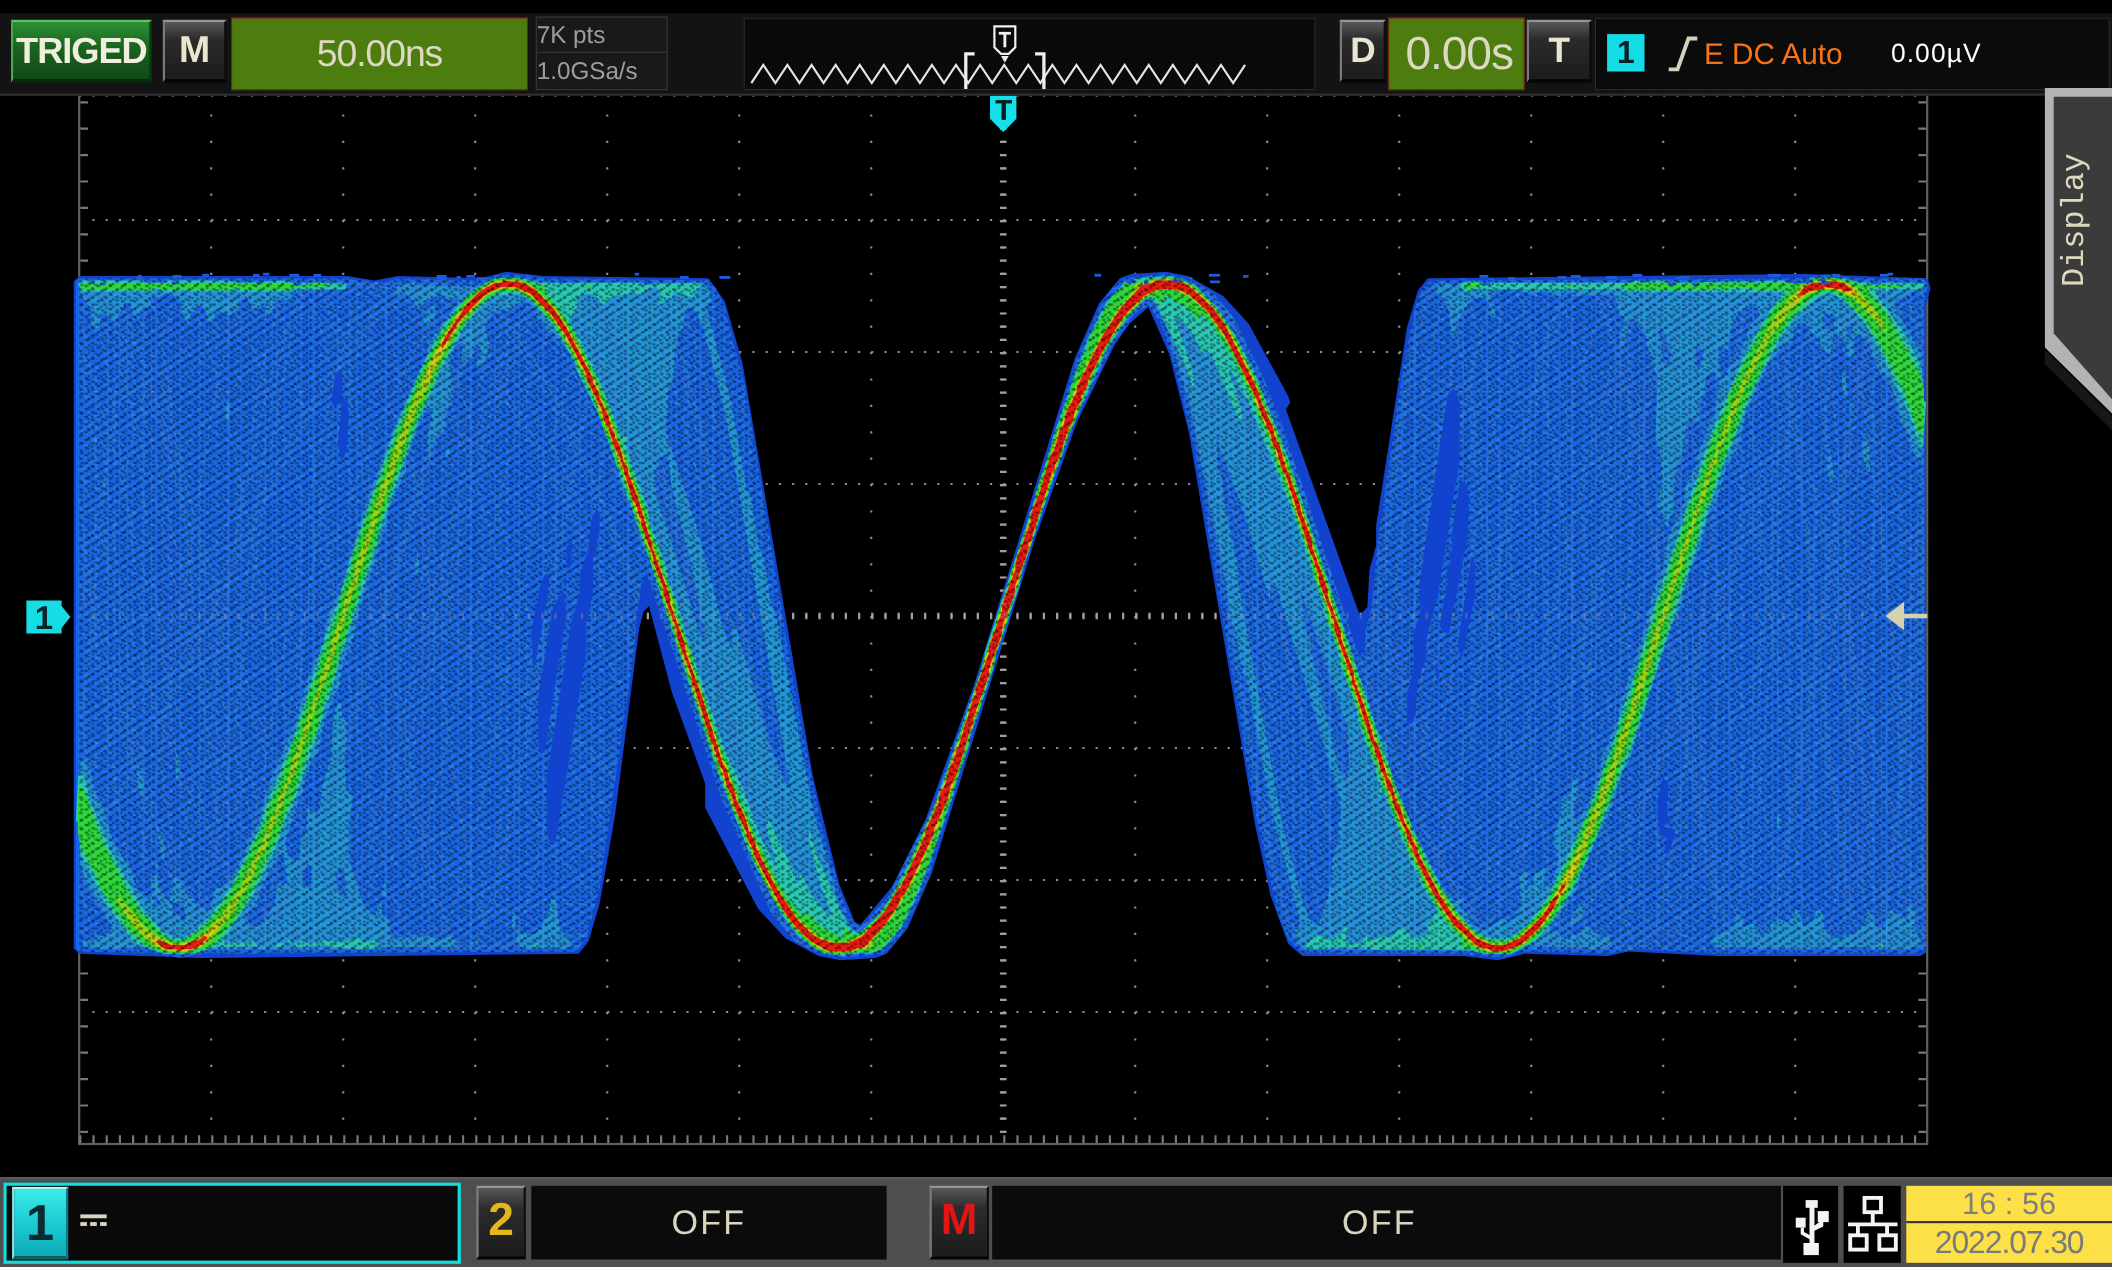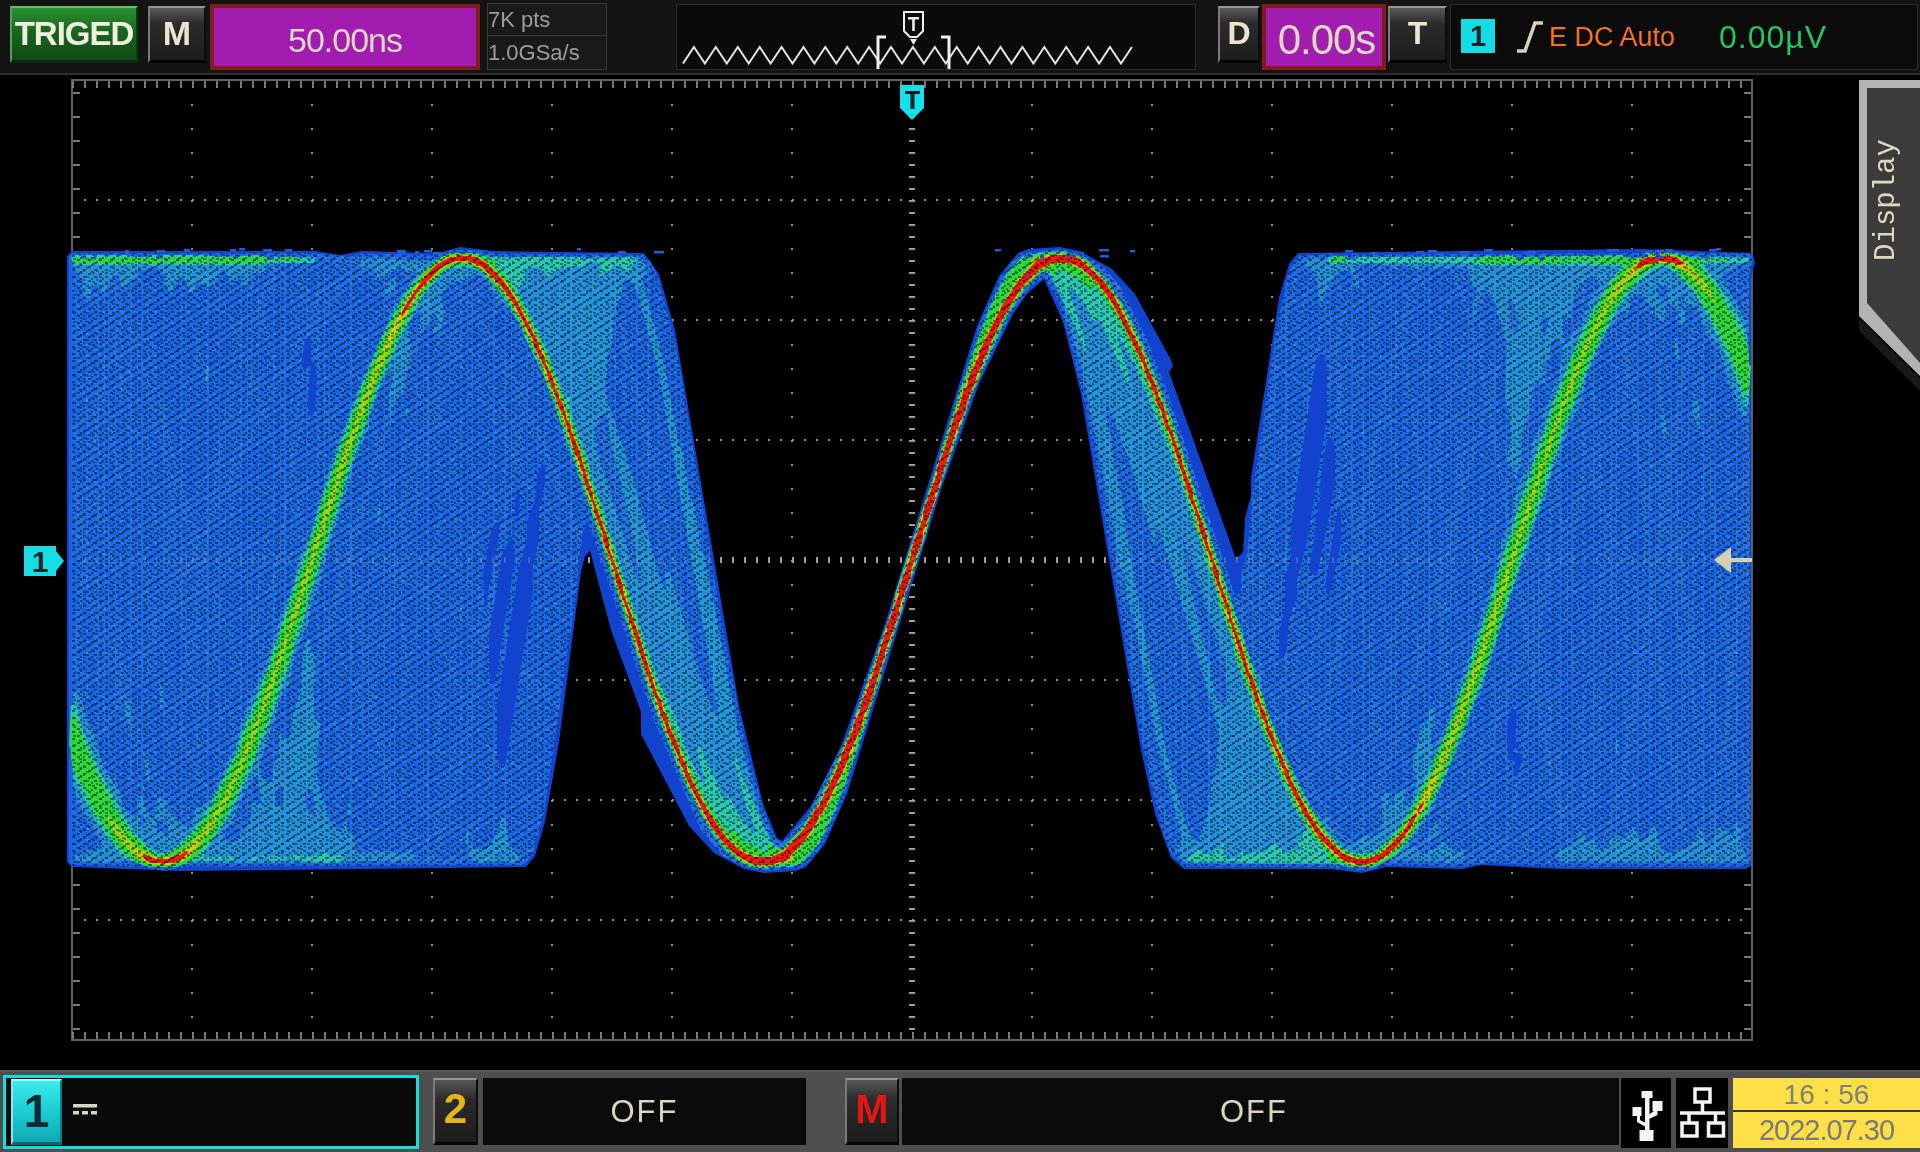--- a/index.html
+++ b/index.html
@@ -1,36 +1,36 @@
 <!DOCTYPE html>
 <html><head><meta charset="utf-8"><title>scope</title>
 <style>
 *{margin:0;padding:0;box-sizing:border-box}
 html,body{width:1920px;height:1152px;background:#000;overflow:hidden}
 body{font-family:"Liberation Sans",sans-serif;position:relative}
 #s{position:absolute;left:0;top:0;width:1920px;height:1152px;background:#000}
 .abs{position:absolute}
 
-#topbar{position:absolute;left:0;top:0;width:1920px;height:75px;background:#131313;border-bottom:2px solid #2e2e2e}
-.panel{position:absolute;background:#a21caf;border:4px solid #7f1d1d}
+#topbar{position:absolute;left:0;top:12px;width:1920px;height:75px;background:#131313;border-bottom:2px solid #2e2e2e}
+.panel{position:absolute;background:#4d7c0f;border:1px solid #7f1d1d}
 .bevel{position:absolute;background:linear-gradient(#585858,#2b2b2b 30%,#1c1c1c);border-top:2px solid #969696;border-left:2px solid #7a7a7a;border-right:2px solid #0c0c0c;border-bottom:3px solid #050505;color:#e9e5cf;text-align:center;font-weight:bold}
 #triged{position:absolute;left:10px;top:6px;width:128px;height:57px;background:linear-gradient(#2b9133,#19641f 45%,#114a16);border-top:2px solid #66c06a;border-left:2px solid #4ea455;border-right:2px solid #0a3a10;border-bottom:3px solid #072c0c;color:#f0eedc;font-size:33px;font-weight:bold;text-align:center;line-height:51px;letter-spacing:-1px}
 #mbtn{left:148px;top:6px;width:58px;height:57px;font-size:34px;line-height:50px}
 #tbpanel{left:210px;top:4px;width:270px;height:66px;line-height:64px;text-align:center;color:#dcd8c2;font-size:34px;letter-spacing:-1px}
 #pts{position:absolute;left:487px;top:3px;width:120px;height:67px;background:#191919;border:1px solid #3a3a3a;color:#9d9d9d;font-size:22px;text-align:left}
 #pts .r1{height:32px;line-height:32px;border-bottom:1px solid #3a3a3a}
 #pts .r2{height:33px;line-height:33px}
 #strip{left:676px;top:4px;width:520px;height:66px;background:#0a0a0a;border:1px solid #2c2c2c}
 #dbtn{left:1218px;top:6px;width:42px;height:57px;font-size:32px;line-height:50px}
 #zpanel{left:1262px;top:4px;width:124px;height:66px;line-height:64px;text-align:center;padding-left:5px;color:#dcd8c2;font-size:42px;letter-spacing:-1px}
 #tbtn{left:1388px;top:6px;width:59px;height:57px;font-size:32px;line-height:50px}
 #trig{position:absolute;left:1450px;top:4px;width:468px;height:66px;background:#0b0b0b;border:1px solid #2c2c2c}
 #c1box{position:absolute;left:10px;top:14px;width:34px;height:34px;background:#14dce4;color:#05222a;font-size:29px;font-weight:bold;text-align:center;line-height:34px}
 #edcauto{position:absolute;left:98px;top:0px;height:64px;line-height:64px;color:#f97316;font-size:27px;letter-spacing:0px}
-#uv{position:absolute;left:268px;top:0px;height:64px;line-height:64px;color:#22c55e;font-size:32px;letter-spacing:1px}
+#uv{position:absolute;left:268px;top:0px;height:64px;line-height:64px;color:#ffffff;font-size:24px;letter-spacing:1px}
 
 #bbar{position:absolute;left:0;top:1070px;width:1920px;height:82px;background:#4e4e4e;border-top:2px solid #5a5a5a}
 #ch1{position:absolute;left:3px;top:3px;width:416px;height:74px;border:3px solid #16dcdc;background:#0a0a0a}
 #ch1btn{position:absolute;left:5px;top:1px;width:51px;height:66px;background:linear-gradient(#3cebeb,#17c6ce 60%,#0fa8b4);border-top:2px solid #aef8f8;border-left:2px solid #7deeee;border-right:2px solid #0b7e8a;border-bottom:3px solid #086872;color:#0b2b33;font-size:46px;font-weight:bold;text-align:center;line-height:60px}
 #ch1txt{position:absolute;left:101px;top:0;height:68px;line-height:68px;color:#d9d5bf;font-size:31px}
 #ch2btn{left:433px;top:6px;width:45px;height:67px;font-size:42px;line-height:58px;color:#e3b71c}
 #ch2panel{position:absolute;left:483px;top:6px;width:323px;height:67px;background:#0b0b0b;color:#d9d5bf;font-size:31px;text-align:center;line-height:67px;letter-spacing:2px}
 #mbtn2{left:845px;top:6px;width:54px;height:67px;font-size:40px;line-height:58px;color:#e01616}
 #mpanel{position:absolute;left:902px;top:6px;width:717px;height:67px;background:#0b0b0b;color:#d9d5bf;font-size:31px;line-height:67px;letter-spacing:2px}
 #mpanel span{position:absolute;left:318px}

